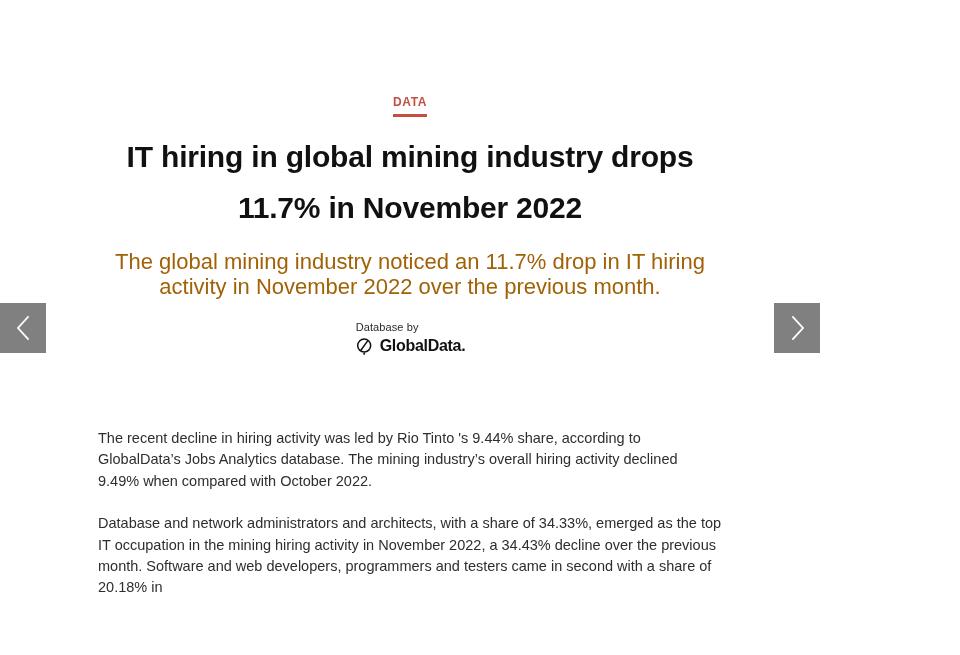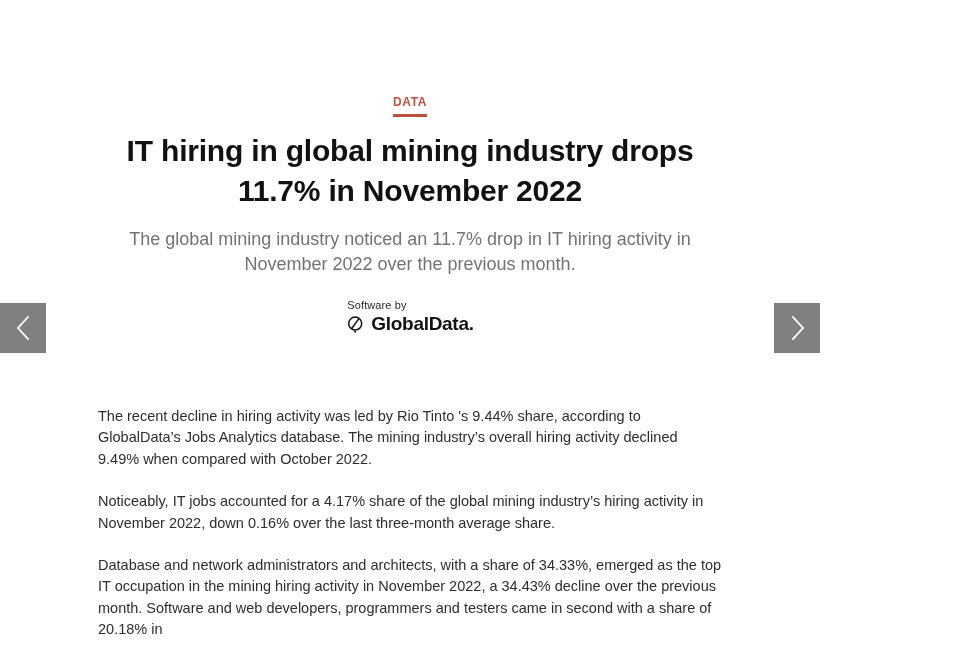--- a/index.html
+++ b/index.html
@@ -43,33 +43,33 @@
     font-weight: bold;
     letter-spacing: 0.6px;
     color: #c0503f;
     line-height: 14px;
     padding-bottom: 5px;
     border-bottom: 3px solid #c0503f;
   }
 
   .headline {
     font-size: 30px;
-    line-height: 40px;
+    line-height: 51px;
     font-weight: bold;
     color: #111111;
     margin: 10px 0 0 0;
     letter-spacing: -0.2px;
     padding: 0 22px;
   }
 
   .standfirst {
-    font-size: 18px;
+    font-size: 22px;
     line-height: 25px;
     font-weight: normal;
-    color: #737373;
+    color: #a16207;
     margin: 16px 0 0 0;
     padding: 0 14px;
   }
 
   
   .powered-block {
     margin: 22px 0 0 0;
     display: flex;
     justify-content: center;
   }
@@ -88,21 +88,21 @@
     align-items: center;
     gap: 6px;
   }
   .brand-mark {
     width: 19px;
     height: 19px;
     flex: 0 0 19px;
     display: block;
   }
   .brand-word {
-    font-size: 19px;
+    font-size: 16px;
     line-height: 20px;
     font-weight: bold;
     color: #111111;
     letter-spacing: -0.3px;
   }
 
   
   .article-body {
     width: 624px;
     margin: 0 auto;
@@ -157,33 +157,32 @@
     <div class="kicker-wrap">
       <span class="kicker">DATA</span>
     </div>
 
     <h1 class="headline">IT hiring in global mining industry drops 11.7% in November 2022</h1>
 
     <p class="standfirst">The global mining industry noticed an 11.7% drop in IT hiring activity in November 2022 over the previous month.</p>
 
     <div class="powered-block">
       <div class="powered-inner">
-        <div class="powered-label">Software by</div>
+        <div class="powered-label">Database by</div>
         <div class="brand-row">
           <svg class="brand-mark" viewBox="0 0 24 24">
             <circle cx="11.6" cy="10.8" r="8.2" fill="none" stroke="#111111" stroke-width="1.9"></circle>
             <line x1="16.2" y1="4.6" x2="7.0" y2="17.4" stroke="#111111" stroke-width="1.9"></line>
             <circle cx="11.6" cy="21.3" r="1.25" fill="#111111"></circle>
           </svg>
           <span class="brand-word">GlobalData.</span>
         </div>
       </div>
     </div>
 
   </header>
 
   <section class="article-body">
     <p>The recent decline in hiring activity was led by Rio Tinto 's 9.44% share, according to GlobalData’s Jobs Analytics database. The mining industry’s overall hiring activity declined 9.49% when compared with October 2022.</p>
-    <p>Noticeably, IT jobs accounted for a 4.17% share of the global mining industry’s hiring activity in November 2022, down 0.16% over the last three-month average share.</p>
     <p>Database and network administrators and architects, with a share of 34.33%, emerged as the top IT occupation in the mining hiring activity in November 2022, a 34.43% decline over the previous month. Software and web developers, programmers and testers came in second with a share of 20.18% in</p>
   </section>
 
 </div>
 
 </body></html>

